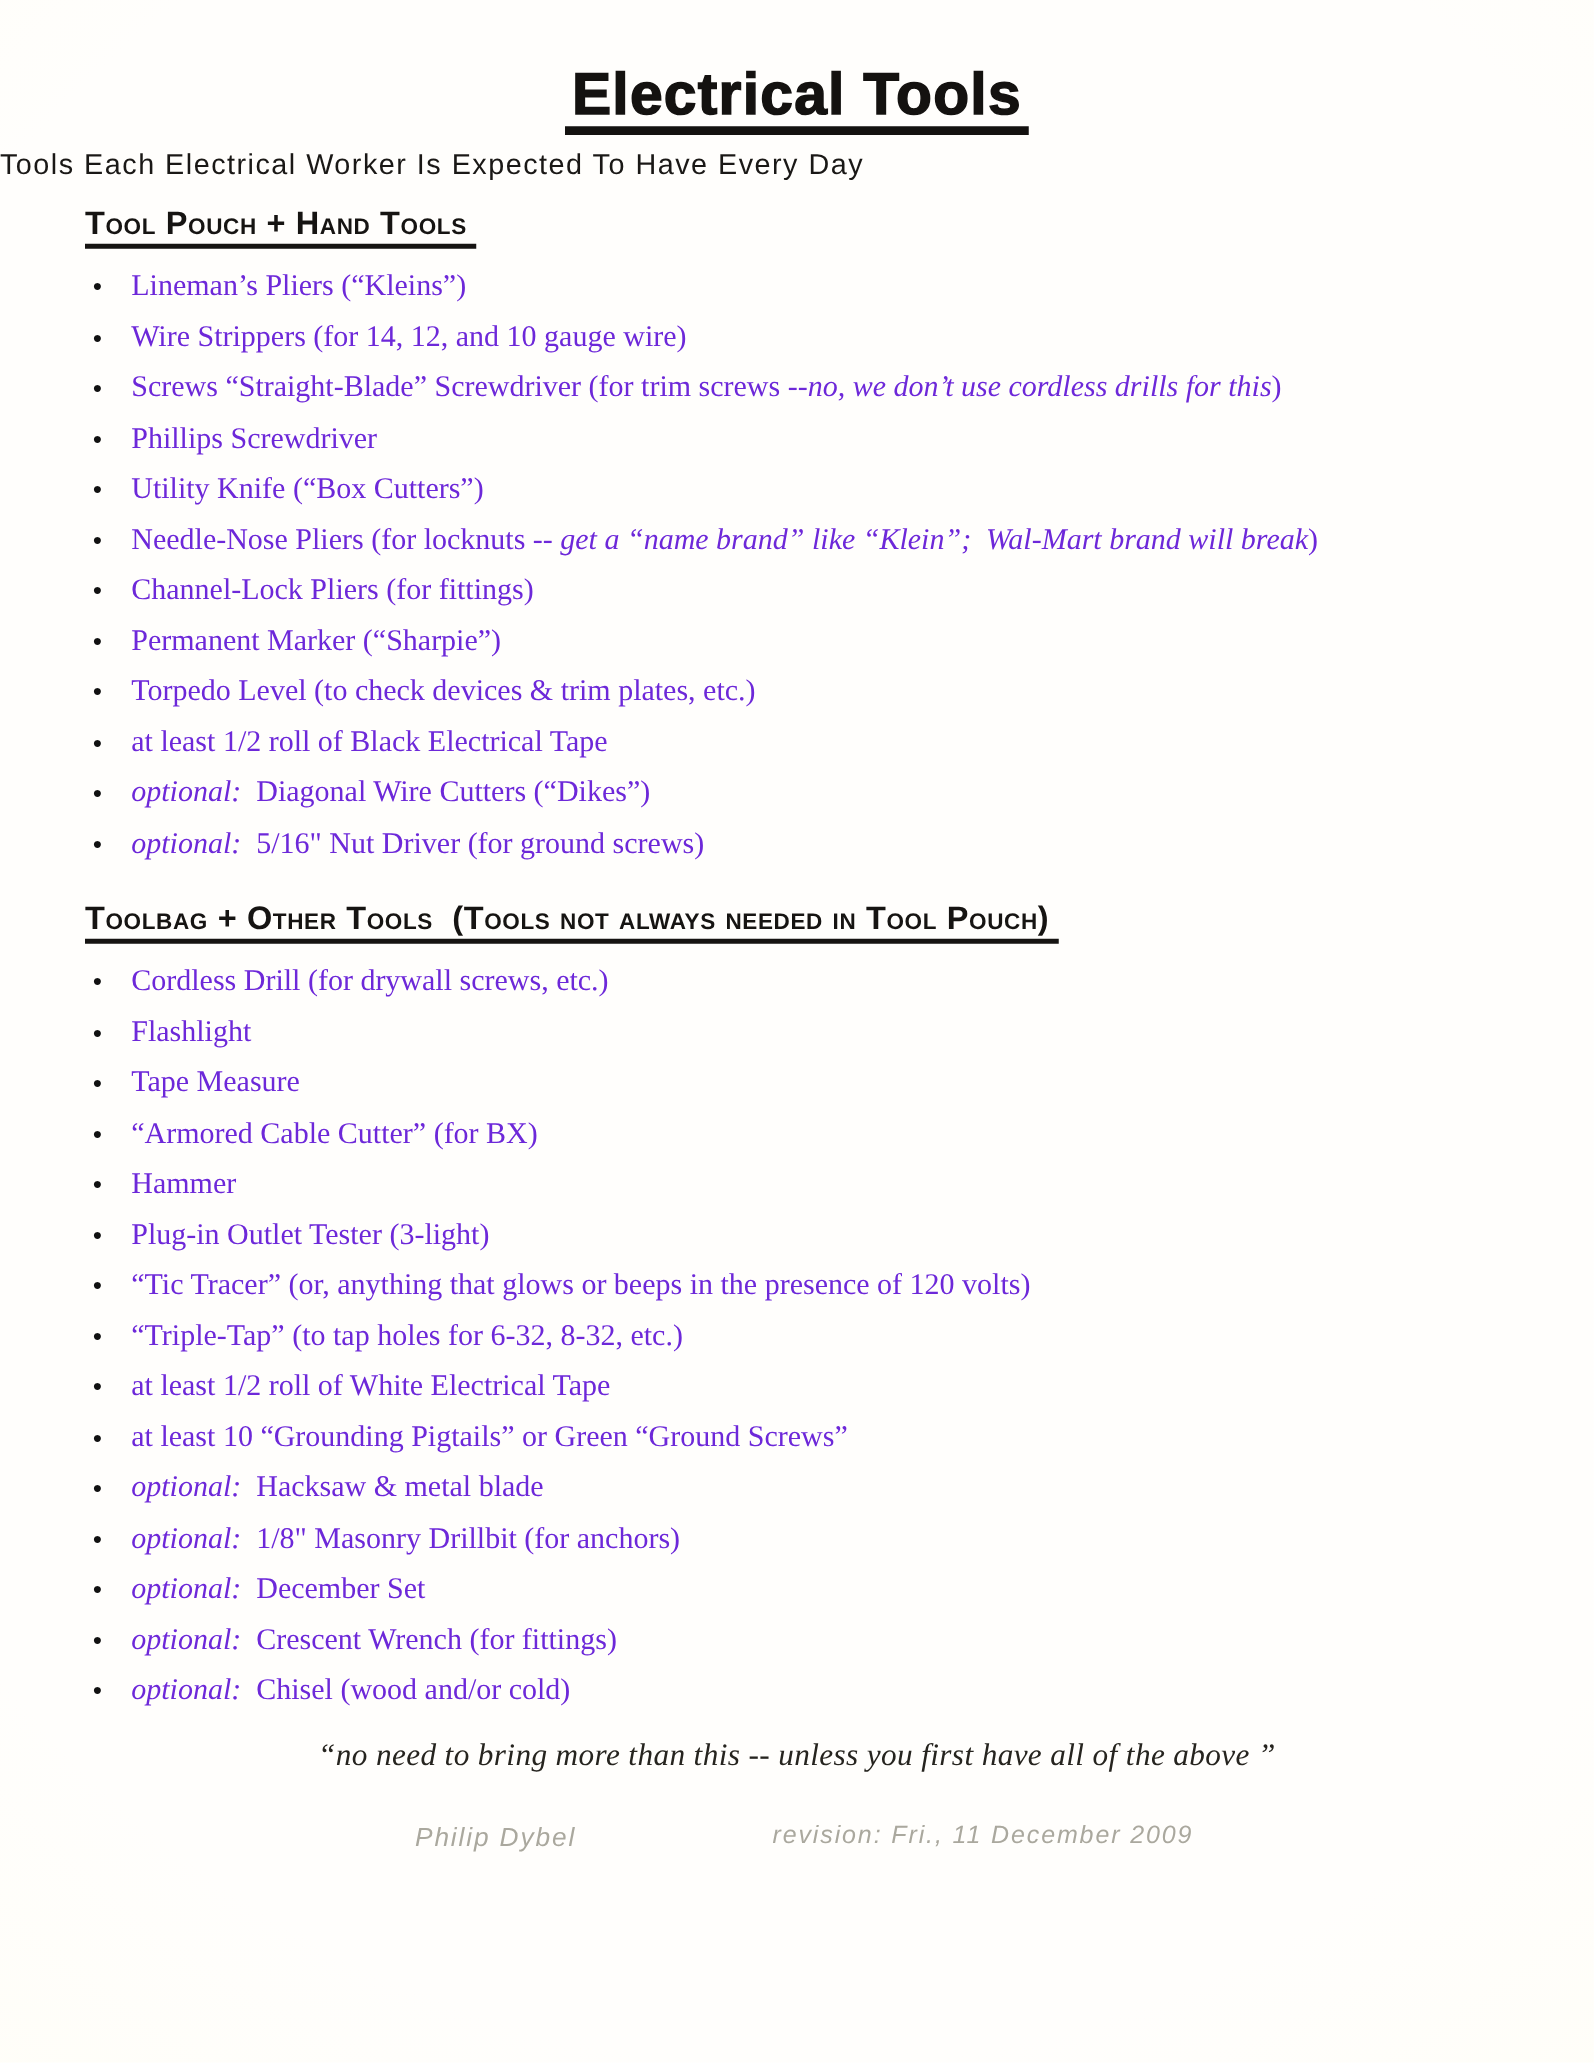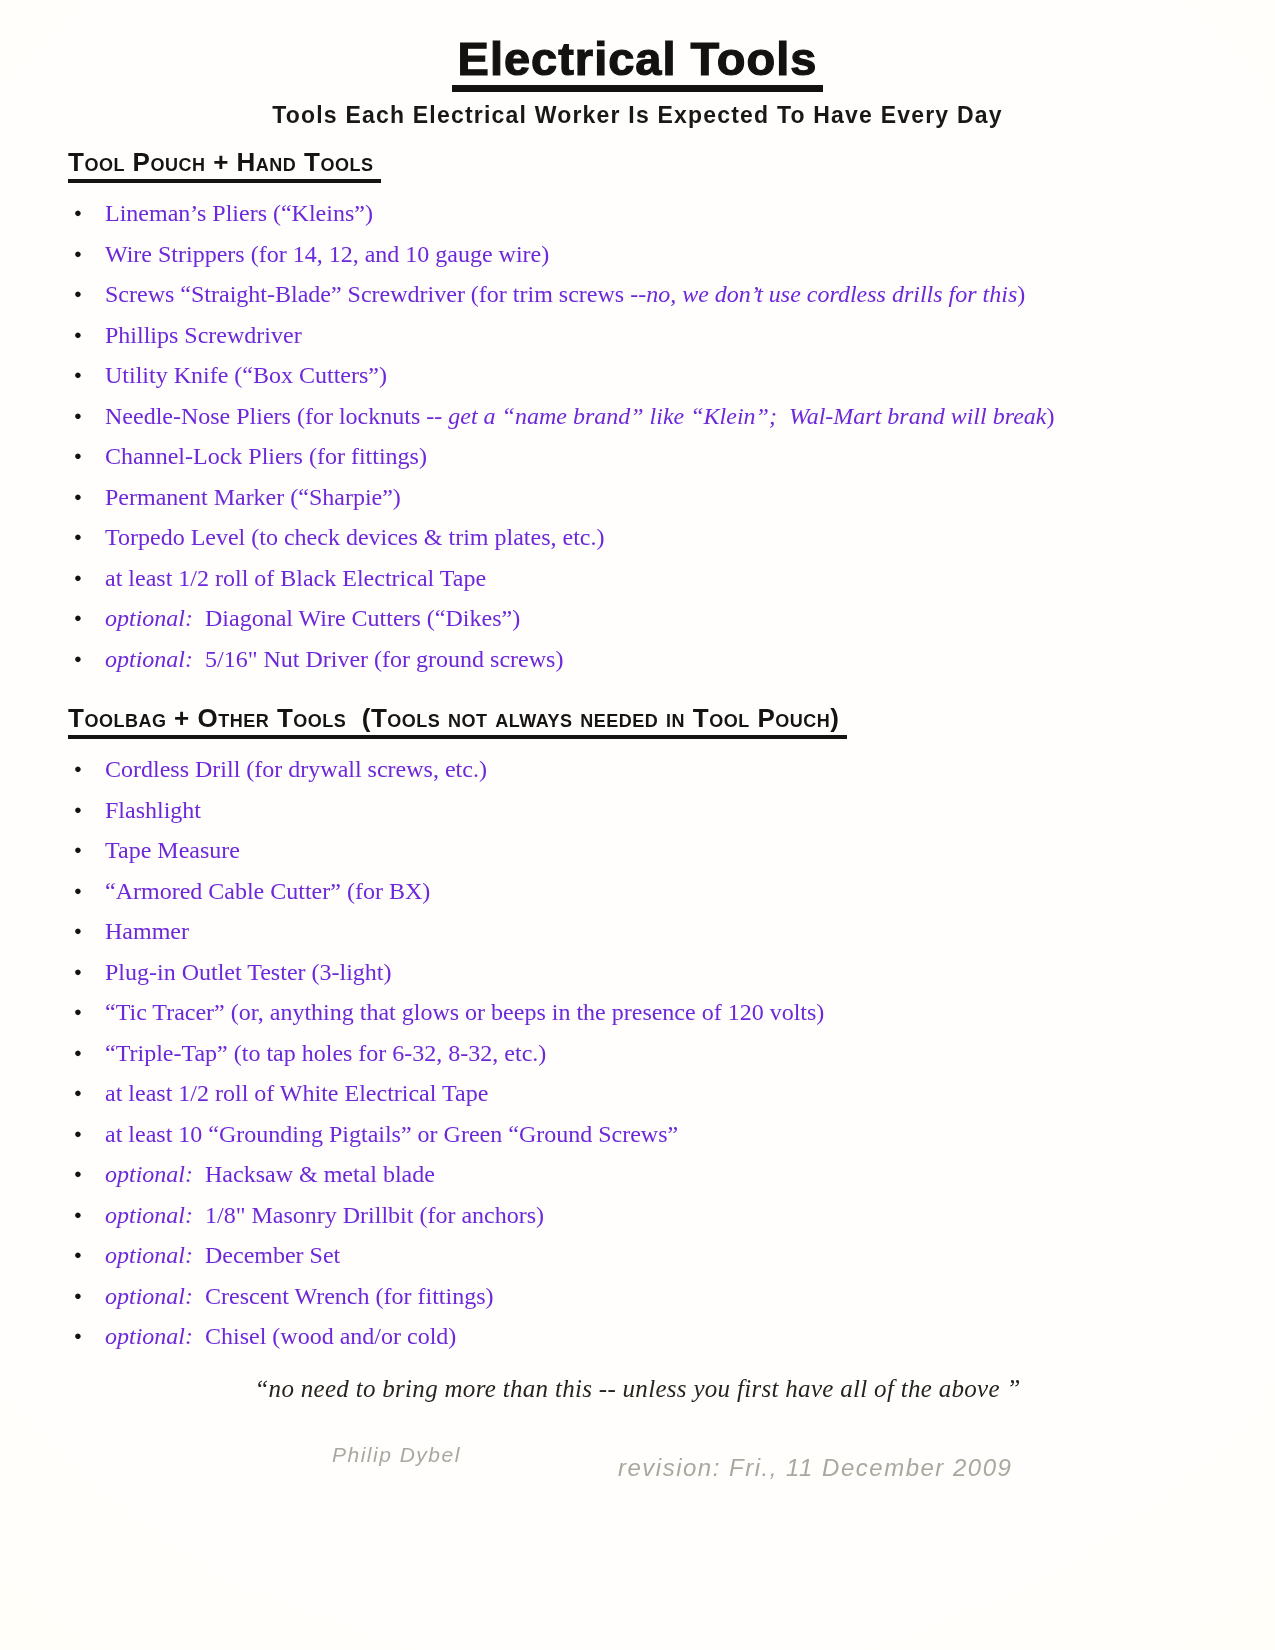--- a/index.html
+++ b/index.html
@@ -2,34 +2,34 @@
 <html><head>
 <meta charset="utf-8">
 <style>
   html,body{margin:0;padding:0;}
   body{
     width:1275px;height:1650px;overflow:hidden;
     background:radial-gradient(ellipse 120% 100% at 50% 45%, #fffefc 55%, #fffdf0 100%);
     font-family:"Liberation Serif", serif;
     color:#1f1d1a;
   }
-  .page{position:relative;width:1275px;height:1650px;padding-top:34px;box-sizing:border-box;}
+  .page{position:relative;width:1275px;height:1650px;padding-top:50px;box-sizing:border-box;}
   .titlewrap{text-align:center;}
   .doc-title{
     display:inline-block;
     font-family:"Liberation Sans", sans-serif;
     font-weight:bold;font-size:47px;line-height:1.05;
     letter-spacing:1px;color:#141210;
     border-bottom:7px solid #141210;padding:0 6px 2px 6px;
     -webkit-text-stroke:1.2px #141210;
   }
   .doc-subtitle{
-    margin-top:10px;text-align:center;
+    margin-top:10px;text-align:left;
     font-family:"Liberation Sans", sans-serif;
-    font-weight:bold;font-size:23px;letter-spacing:1.2px;color:#1a1816;
+    font-weight:normal;font-size:23px;letter-spacing:1.2px;color:#1a1816;
   }
   .section{padding-left:68px;padding-right:40px;margin-top:18px;}
   .section + .section{margin-top:24px;}
   .heading{
     display:inline-block;white-space:pre;
     font-family:"Liberation Sans", sans-serif;
     font-weight:bold;font-variant:small-caps;
     font-size:26px;letter-spacing:0.5px;color:#161412;
     border-bottom:4px solid #161412;padding:0 8px 1px 0;
   }
@@ -45,21 +45,21 @@
   }
   .it{font-style:italic;}
   .quote{
     margin-top:18px;text-align:center;
     font-style:italic;font-size:25px;color:#26241f;
     letter-spacing:0.3px;
   }
   .credits{position:relative;margin-top:36px;height:40px;
     font-family:"Liberation Sans", sans-serif;font-style:italic;color:#aaa89e;}
   .author{position:absolute;left:308px;top:4px;font-size:21px;letter-spacing:1.5px;margin-left:24px;}
-  .revision{position:absolute;left:618px;top:15px;font-size:24px;letter-spacing:1.5px;text-align:right;}
+  .revision{position:absolute;left:618px;top:2px;font-size:20px;letter-spacing:1.5px;text-align:right;}
 </style>
 </head>
 <body>
 
 <div class="page">
 
   <div class="titlewrap">
     <span class="doc-title">Electrical Tools</span>
   </div>
   <div class="doc-subtitle">Tools Each Electrical Worker Is Expected To Have Every Day</div>

